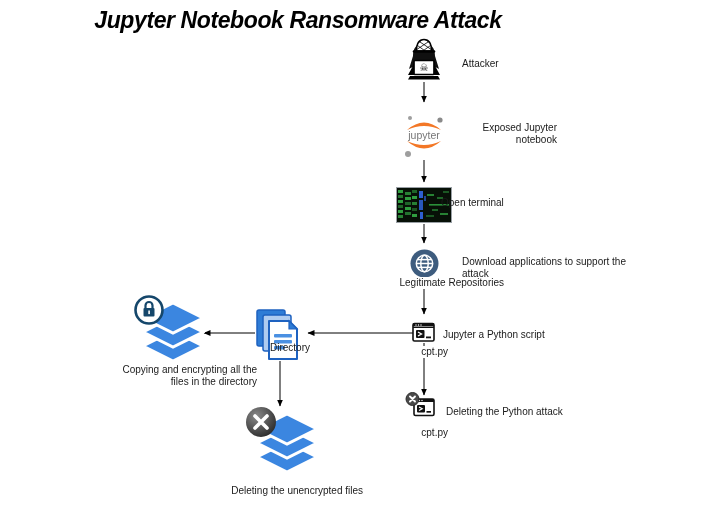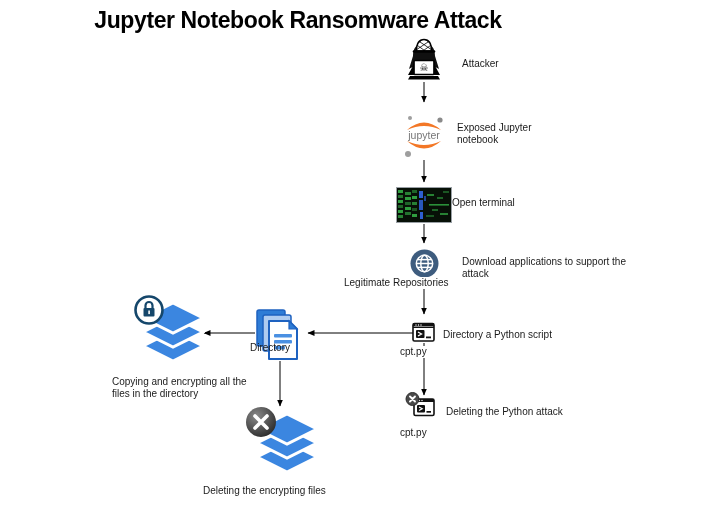--- a/index.html
+++ b/index.html
@@ -3,24 +3,24 @@
 <meta charset="utf-8">
 <style>
   html,body{margin:0;padding:0;background:#fff;}
   #canvas{
     position:relative;width:728px;height:516px;background:#ffffff;
     font-family:"Liberation Sans",sans-serif;color:#000;overflow:hidden;
   }
   .abs{position:absolute;}
   #title{
     top:7px;left:0;width:596px;text-align:center;
-    font-size:23px;font-weight:bold;letter-spacing:-0.4px;
+    font-size:23px;font-weight:bold;letter-spacing:-0.4px;font-style:italic;
   }
   .lbl{font-size:10px;line-height:1.22;color:#1a1a1a;}
-  .ctr{text-align:left;}
+  .ctr{text-align:right;}
   .whitebg{background:#ffffff;}
   #connectors{top:0;left:0;pointer-events:none;}
   .node-label-right{white-space:nowrap;}
 </style>
 </head>
 <body>
 
 <div id="canvas">
 
   <div id="title" class="abs">Jupyter Notebook Ransomware Attack</div>
@@ -105,21 +105,21 @@
         <rect x="30" y="28" width="8" height="2" opacity="0.5"></rect>
       <rect x="47" y="4" width="6" height="2" opacity="0.5"></rect>
     </g>
     <g fill="var(--terminal-blue,#2E5FD0)">
       <rect x="23" y="4" width="4" height="7"></rect>
         <rect x="23" y="13" width="4" height="10" opacity="0.9"></rect>
       <rect x="24" y="25" width="3" height="7"></rect>
         <rect x="28" y="9" width="2" height="5" opacity="0.7"></rect>
     </g>
   </svg>
-  <div class="abs lbl node-label-right" style="left:452px;top:197px">Open terminal</div>
+  <div class="abs lbl node-label-right" style="left:441px;top:197px">Open terminal</div>
 
   <svg class="abs" style="left:410px;top:249px" width="29" height="29" viewBox="0 0 29 29">
     <circle cx="14.5" cy="14.5" r="14" fill="var(--globe-blue,#3E5C7E)"></circle>
     <g stroke="#fff" stroke-width="1.5" fill="none">
       <circle cx="14.5" cy="14.5" r="8.2"></circle>
       <ellipse cx="14.5" cy="14.5" rx="3.7" ry="8.2"></ellipse>
       <path d="M6.5,14.5 H22.5"></path>
       <path d="M8,10.6 H21"></path>
       <path d="M8,18.4 H21"></path>
     </g>
@@ -131,21 +131,21 @@
     <rect x="1" y="2.5" width="21" height="17.5" rx="1.5" fill="#fff" stroke="#111" stroke-width="1.6"></rect>
     <path d="M1,6.5 H22" stroke="#111" stroke-width="1"></path>
     <rect x="1" y="2.5" width="21" height="3" fill="#111"></rect>
     <circle cx="4" cy="4" r="0.7" fill="#fff"></circle>
       <circle cx="6.5" cy="4" r="0.7" fill="#fff"></circle>
       <circle cx="9" cy="4" r="0.7" fill="#fff"></circle>
     <rect x="4" y="9" width="8.5" height="8" rx="1" fill="#111"></rect>
     <path d="M6,11 L9.5,13 L6,15" stroke="#fff" stroke-width="1.3" fill="none"></path>
     <rect x="14" y="15.5" width="5" height="1.8" fill="#111"></rect>
   </svg>
-  <div class="abs lbl node-label-right" style="left:443px;top:329px">Directory a Python script</div>
+  <div class="abs lbl node-label-right" style="left:443px;top:329px">Jupyter a Python script</div>
   <div class="abs lbl ctr whitebg" style="left:400px;top:346px;width:48px">cpt.py</div>
 
   <svg class="abs" style="left:255px;top:309px" width="48" height="54" viewBox="0 0 48 54">
     <rect x="2" y="1" width="28" height="36" rx="2" fill="var(--doc-blue,#2E7CD6)" stroke="var(--doc-stroke,#1E62C0)" stroke-width="1.5"></rect>
     <rect x="8" y="6" width="28" height="36" rx="2" fill="var(--doc-mid,#AECBF0)" stroke="var(--doc-stroke,#1E62C0)" stroke-width="1.5"></rect>
     <path d="M14,12 H34 L42,20 V50 H14 Z" fill="#fff" stroke="var(--doc-stroke,#1E62C0)" stroke-width="2" stroke-linejoin="round"></path>
     <path d="M34,12 L42,20 H34 Z" fill="var(--doc-blue,#2E7CD6)" stroke="var(--doc-stroke,#1E62C0)" stroke-width="1.2"></path>
     <rect x="19" y="25" width="18" height="3.4" rx="1" fill="var(--bar-blue,#4A90E2)"></rect>
     <rect x="19" y="31" width="18" height="3.4" rx="1" fill="var(--bar-blue,#4A90E2)"></rect>
     <rect x="19" y="37" width="11" height="3.4" rx="1" fill="var(--bar-blue,#4A90E2)"></rect>
@@ -158,21 +158,21 @@
       <path d="M40,23 L70,38 L40,53 L10,38 Z"></path>
       <path d="M40,9 L70,24 L40,39 L10,24 Z"></path>
     </g>
     <g>
       <circle cx="16" cy="16" r="13.5" fill="#fff" stroke="var(--lock-navy,#15476B)" stroke-width="2.6"></circle>
       <path d="M12.5,14 V11.5 a3.5,3.5 0 0 1 7,0 V14" fill="none" stroke="var(--lock-navy,#15476B)" stroke-width="2.2"></path>
       <rect x="10.5" y="14" width="11" height="8.5" rx="1" fill="var(--lock-navy,#15476B)"></rect>
       <rect x="15.3" y="16.5" width="1.6" height="3.6" fill="#fff"></rect>
     </g>
   </svg>
-  <div class="abs lbl ctr" style="left:112px;top:376px;width:145px">Copying and encrypting all the files in the directory</div>
+  <div class="abs lbl ctr" style="left:112px;top:364px;width:145px">Copying and encrypting all the files in the directory</div>
 
   <svg class="abs" style="left:405px;top:392px" width="32" height="28" viewBox="0 0 32 28">
     <rect x="9" y="7" width="20" height="16.5" rx="1.5" fill="#fff" stroke="#111" stroke-width="1.6"></rect>
     <rect x="9" y="7" width="20" height="3" fill="#111"></rect>
     <circle cx="12" cy="8.5" r="0.7" fill="#fff"></circle>
       <circle cx="14.5" cy="8.5" r="0.7" fill="#fff"></circle>
       <circle cx="17" cy="8.5" r="0.7" fill="#fff"></circle>
     <rect x="12" y="13" width="8" height="7.5" rx="1" fill="#111"></rect>
     <path d="M14,15 L17.2,16.8 L14,18.6" stroke="#fff" stroke-width="1.2" fill="none"></path>
     <rect x="21.5" y="19" width="4.5" height="1.7" fill="#111"></rect>
@@ -194,15 +194,15 @@
     <g fill="var(--stack-blue,#3B86E0)" stroke="#fff" stroke-width="3">
       <path d="M42,37 L72,52 L42,67 L12,52 Z"></path>
       <path d="M42,23 L72,38 L42,53 L12,38 Z"></path>
       <path d="M42,9 L72,24 L42,39 L12,24 Z"></path>
     </g>
     <g>
       <circle cx="16" cy="17" r="15" fill="url(#xg)"></circle>
       <path d="M10,11 L22,23 M22,11 L10,23" stroke="#fff" stroke-width="3.6" stroke-linecap="round"></path>
     </g>
   </svg>
-  <div class="abs lbl ctr" style="left:203px;top:485px;width:160px;white-space:nowrap">Deleting the encrypting files</div>
+  <div class="abs lbl ctr" style="left:203px;top:485px;width:160px;white-space:nowrap">Deleting the unencrypted files</div>
 
 </div>
 
 </body></html>

